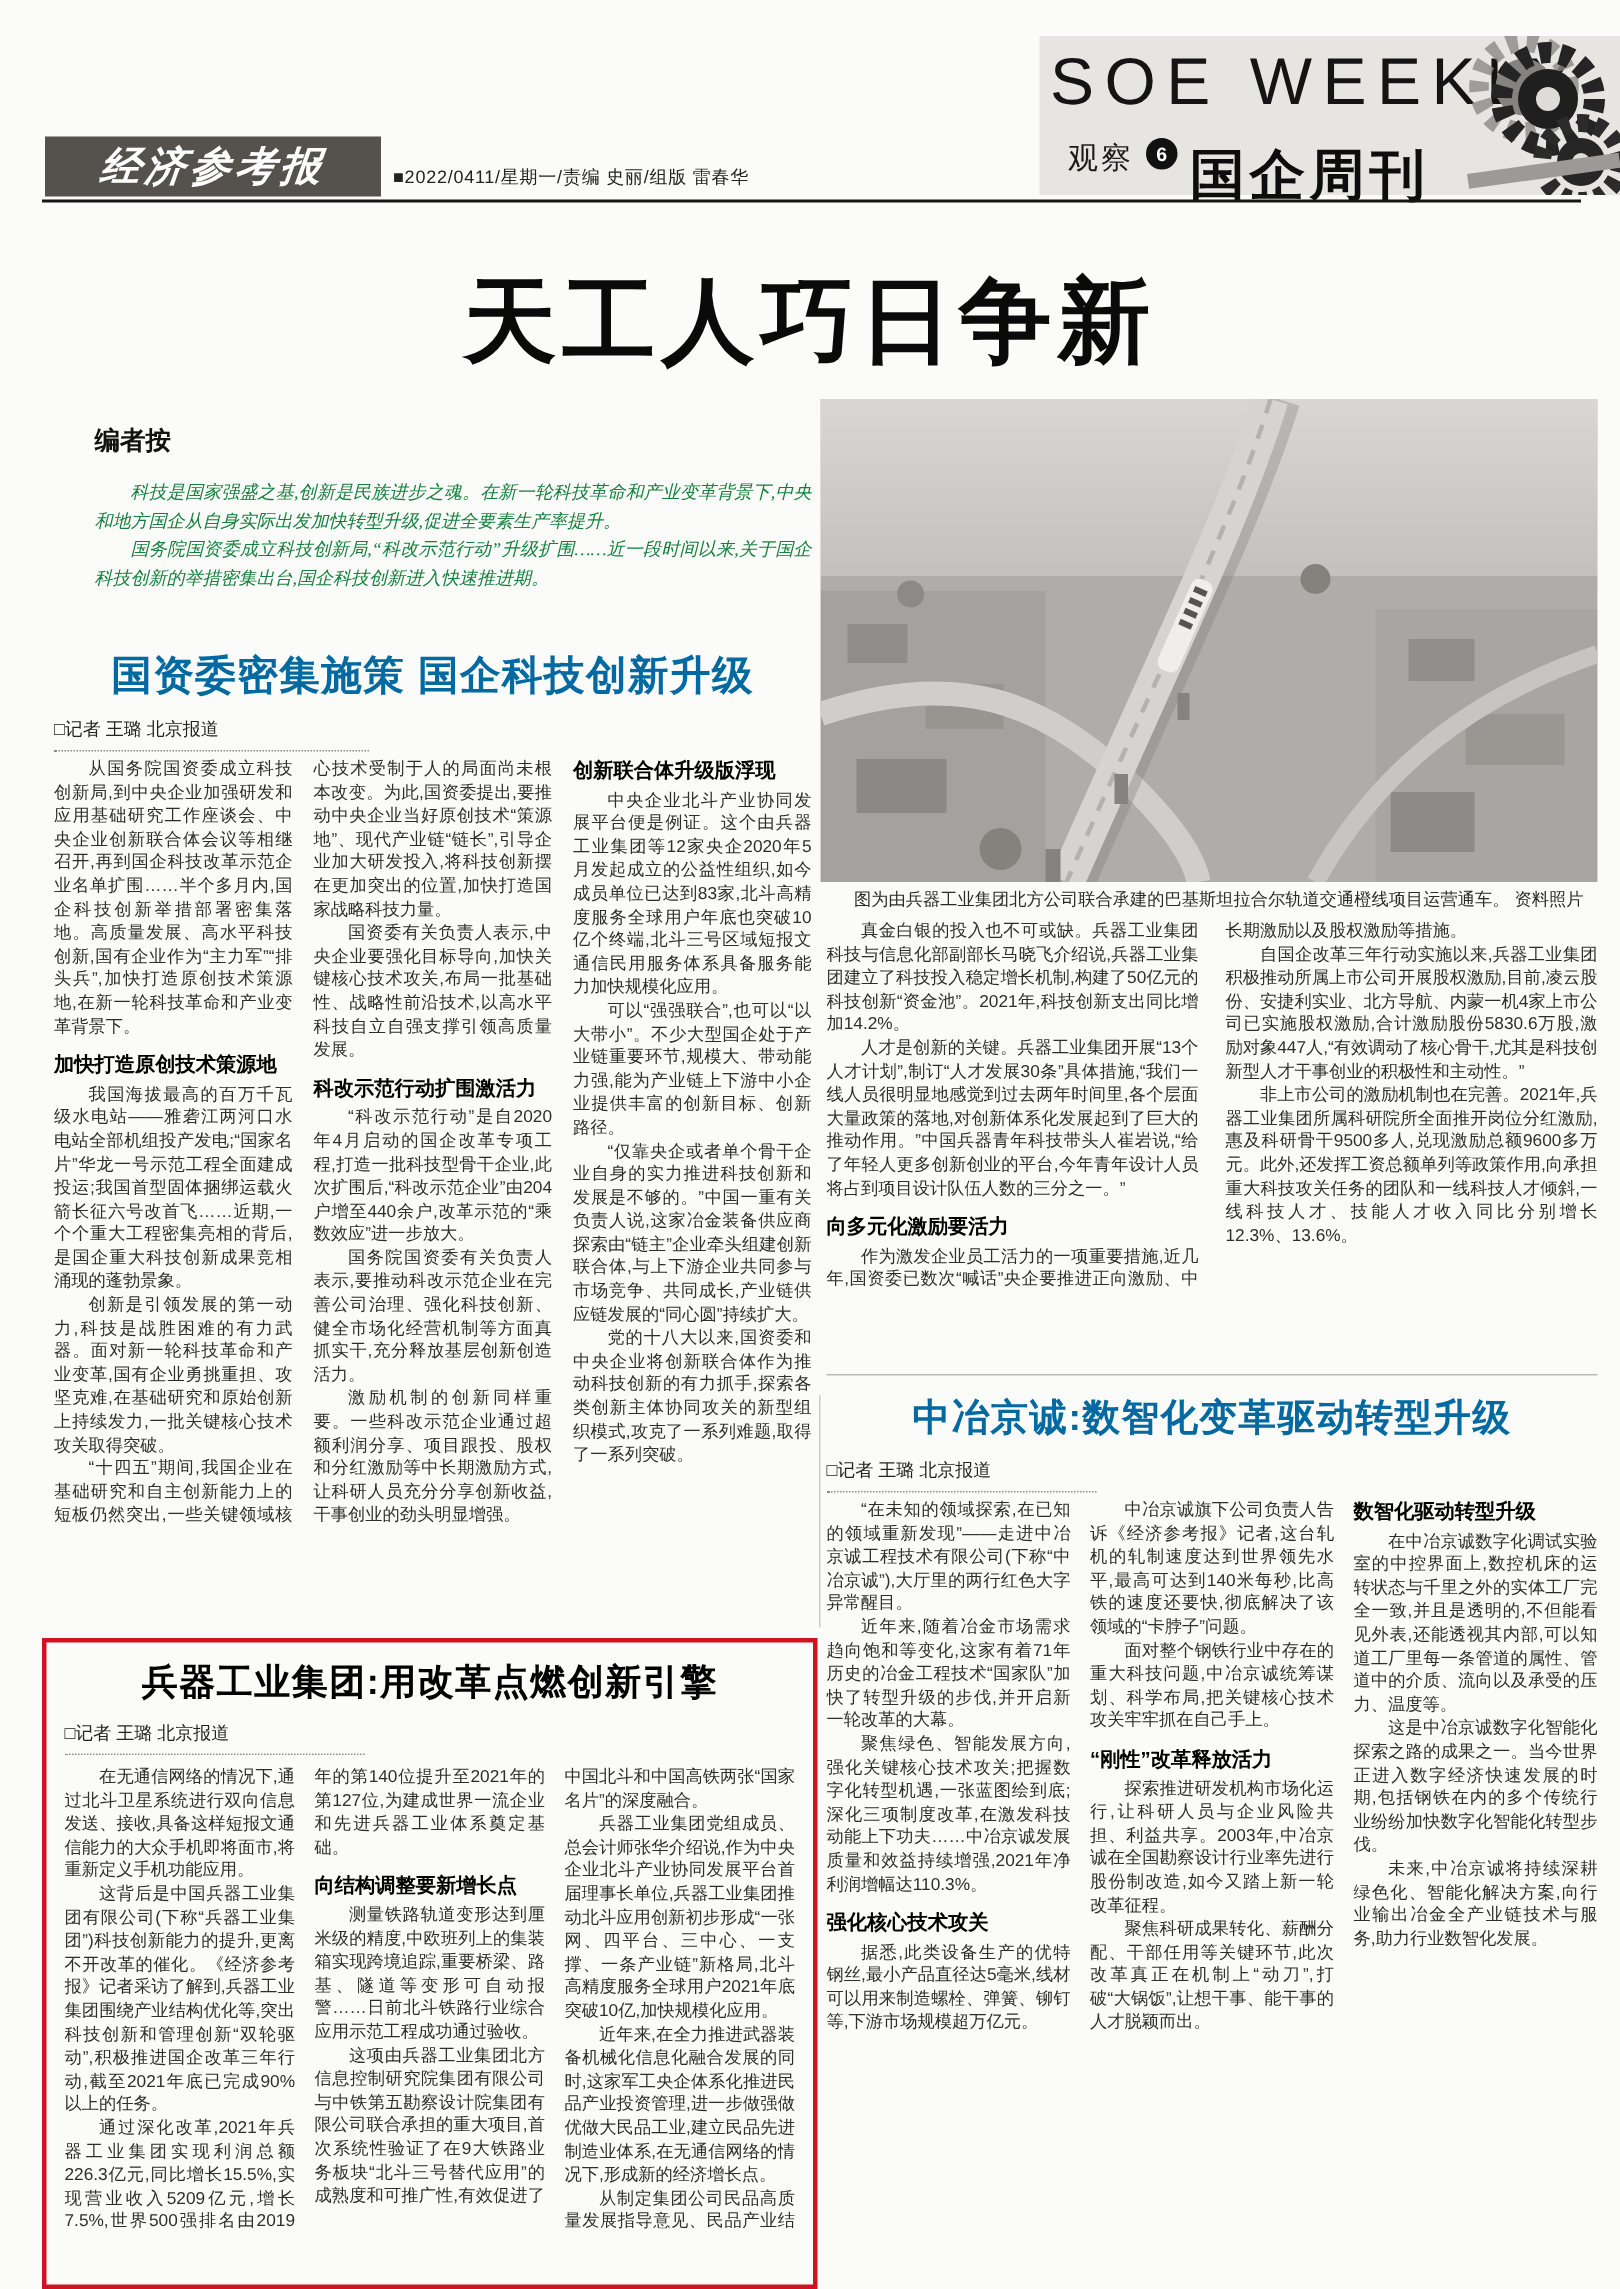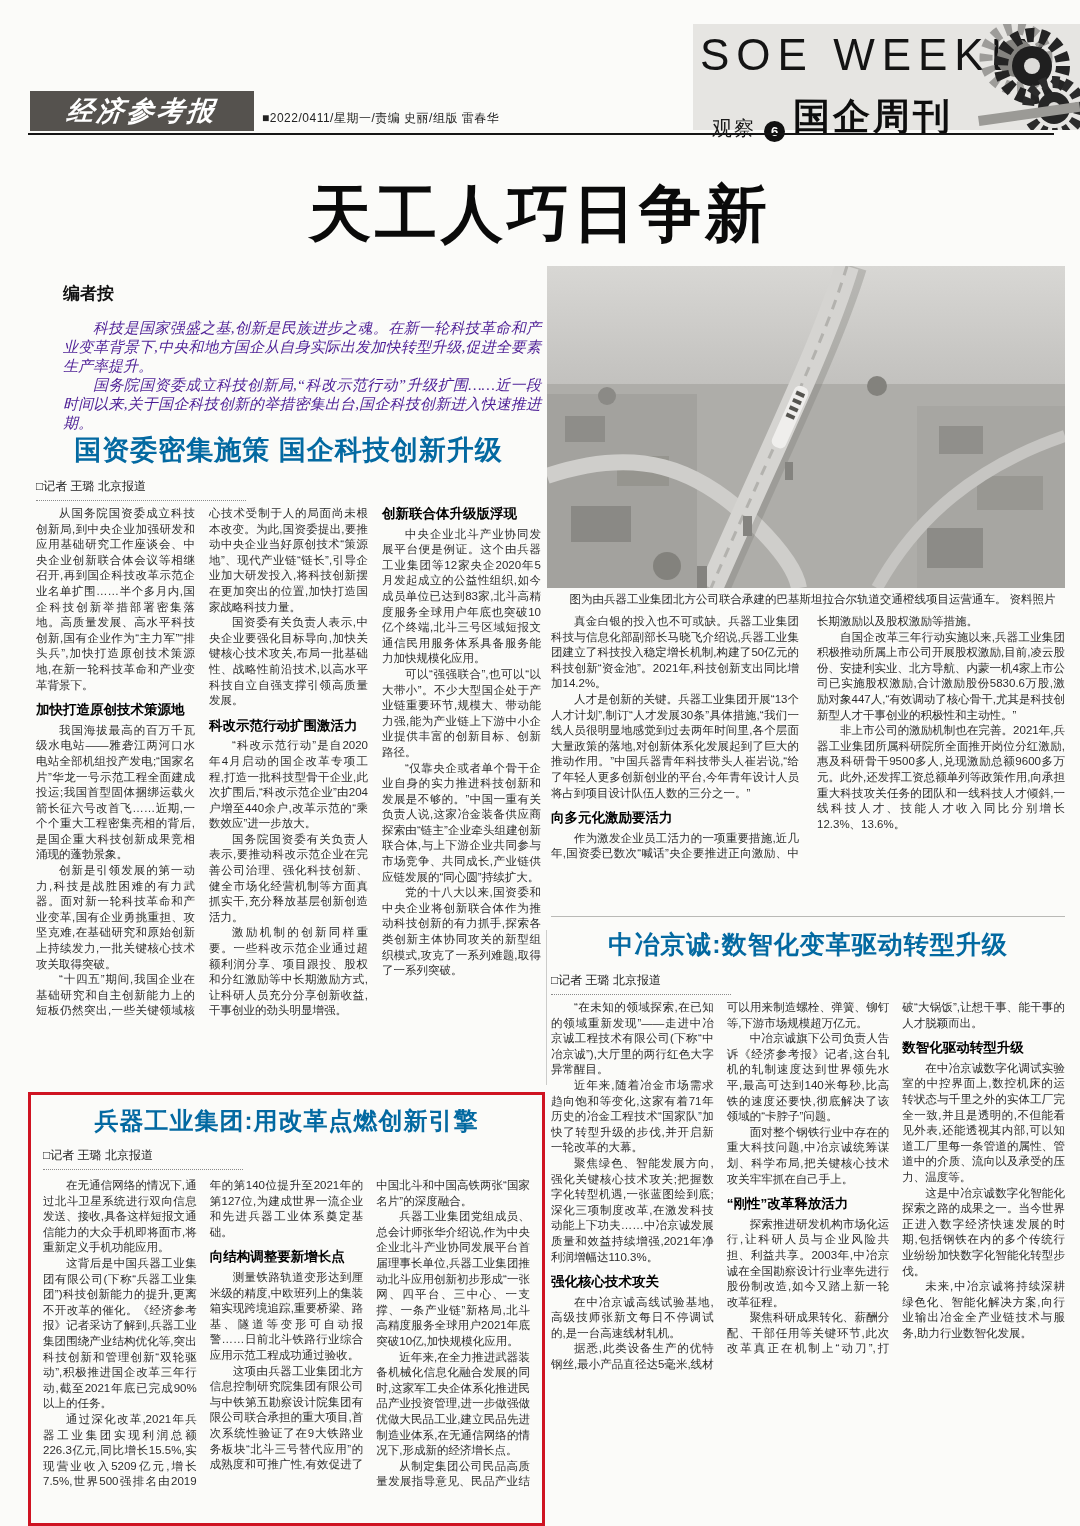--- a/index.html
+++ b/index.html
@@ -3,42 +3,42 @@
 <meta charset="utf-8">
 <style>
   html,body{margin:0;padding:0;background:#e8e8e8;}
   #page{position:relative;width:1080px;height:1526px;background:#fbfbf9;margin:0 auto;
         font-family:"Liberation Sans","DejaVu Sans",sans-serif;color:#222;overflow:hidden;}
 
   
   .gear-strip{position:absolute;left:693px;top:24px;width:387px;height:106px;background:#e6e5e2;}
   .soe-title{position:absolute;left:700px;top:30px;width:290px;font-size:44px;font-weight:300;
              letter-spacing:7px;color:#141414;white-space:nowrap;}
-  .observe-row{position:absolute;left:712px;top:92px;width:280px;display:flex;align-items:flex-end;gap:8px;}
+  .observe-row{position:absolute;left:712px;top:92px;width:280px;display:flex;align-items:flex-start;gap:8px;}
   .observe-label{font-size:20px;color:#1a1a1a;letter-spacing:2px;}
   .page-badge{display:inline-flex;width:21px;height:21px;border-radius:50%;background:#111;color:#fff;
               font-size:13px;font-weight:bold;align-items:center;justify-content:center;}
   .weekly-title{font-size:37px;font-weight:900;color:#0d0d0d;letter-spacing:3px;white-space:nowrap;}
   .gears{position:absolute;left:958px;top:24px;width:122px;height:106px;}
   .masthead-box{position:absolute;left:30px;top:91px;width:224px;height:40px;background:#55524e;
                 display:flex;align-items:center;justify-content:center;}
   .masthead-title{font-family:"Liberation Serif","DejaVu Serif",serif;font-style:italic;font-weight:bold;
                   color:#fff;font-size:27px;letter-spacing:3px;transform:skewX(-6deg);white-space:nowrap;}
   .dateline{position:absolute;left:262px;top:110px;font-size:12px;color:#222;letter-spacing:.5px;}
   .header-rule{position:absolute;left:28px;top:133px;width:1026px;height:2px;background:#161616;}
 
   
   .main-headline{position:absolute;left:28px;top:172px;width:1024px;text-align:center;font-size:62px;
                  font-weight:900;letter-spacing:4px;color:#0a0a0a;}
 
   
   .editorial{position:absolute;left:63px;top:282px;width:478px;}
   .editorial-label{font-size:17px;font-weight:900;color:#111;margin-bottom:14px;}
-  .editorial p{font-family:"Liberation Serif","DejaVu Serif",serif;font-style:italic;font-size:15px;
-               line-height:19px;margin:0;text-indent:2em;color:#4c1d95;text-align:justify;}
+  .editorial p{font-family:"Liberation Serif","DejaVu Serif",serif;font-style:italic;font-size:12px;
+               line-height:19px;margin:0;text-indent:2em;color:#15803d;text-align:justify;}
 
   
   .photo{position:absolute;left:547px;top:266px;width:518px;height:322px;background:#c7c6c3;overflow:hidden;}
   .photo-caption{position:absolute;left:560px;top:592px;width:505px;font-size:11.5px;color:#2a2a2a;
                  text-align:center;}
 
   
   .art-headline{position:absolute;text-align:center;font-weight:800;color:#0369a1;}
   .byline{font-size:12px;color:#222;border-bottom:1px dotted #8a8a8a;padding-bottom:5px;margin-bottom:8px;}
   .colbody{column-gap:14px;font-size:11.5px;line-height:15.6px;text-align:justify;color:#2d2d2d;}
@@ -55,21 +55,21 @@
   .sect-rule{position:absolute;left:551px;top:916px;width:514px;height:1px;background:#b9b9b6;}
   .vert-rule{position:absolute;left:546px;top:930px;width:1px;height:155px;background:#ccccca;}
 
   .a2-head{left:551px;top:928px;width:514px;font-size:25px;letter-spacing:1px;}
   .a2-bylinewrap{position:absolute;left:551px;top:972px;width:180px;}
   .a2-body{position:absolute;left:551px;top:1000px;width:514px;height:522px;column-count:3;column-gap:13px;overflow:hidden;}
 
   
   .redbox{position:absolute;left:28px;top:1092px;width:511px;height:428px;border:3px solid #cf1322;
           background:#fbfbf9;}
-  .a3-head{position:relative;margin-top:10px;text-align:center;font-size:24px;font-weight:800;color:#0369a1;
+  .a3-head{position:relative;margin-top:10px;text-align:center;font-size:24px;font-weight:800;color:#000000;
            letter-spacing:1px;}
   .a3-bylinewrap{position:relative;margin:10px 0 0 12px;width:200px;}
   .a3-body{position:relative;margin:0 12px;height:322px;column-count:3;column-gap:13px;overflow:hidden;}
 </style>
 </head>
 <body>
 
 <div id="page">
 
   <div class="gear-strip"></div>
@@ -182,21 +182,20 @@
 
   <div class="art-headline a2-head">中冶京诚:数智化变革驱动转型升级</div>
   <div class="a2-bylinewrap">
       <div class="byline">□记者 王璐 北京报道</div>
     </div>
   <div class="a2-body colbody">
       <p>“在未知的领域探索,在已知的领域重新发现”——走进中冶京诚工程技术有限公司(下称“中冶京诚”),大厅里的两行红色大字异常醒目。</p>
       <p>近年来,随着冶金市场需求趋向饱和等变化,这家有着71年历史的冶金工程技术“国家队”加快了转型升级的步伐,并开启新一轮改革的大幕。</p>
       <p>聚焦绿色、智能发展方向,强化关键核心技术攻关;把握数字化转型机遇,一张蓝图绘到底;深化三项制度改革,在激发科技动能上下功夫……中冶京诚发展质量和效益持续增强,2021年净利润增幅达110.3%。</p>
       <h4>强化核心技术攻关</h4>
-      <p>在中冶京诚高线试验基地,高级技师张新文每日不停调试的,是一台高速线材轧机。</p>
       <p>据悉,此类设备生产的优特钢丝,最小产品直径达5毫米,线材可以用来制造螺栓、弹簧、铆钉等,下游市场规模超万亿元。</p>
       <p>中冶京诚旗下公司负责人告诉《经济参考报》记者,这台轧机的轧制速度达到世界领先水平,最高可达到140米每秒,比高铁的速度还要快,彻底解决了该领域的“卡脖子”问题。</p>
       <p>面对整个钢铁行业中存在的重大科技问题,中冶京诚统筹谋划、科学布局,把关键核心技术攻关牢牢抓在自己手上。</p>
       <h4>“刚性”改革释放活力</h4>
       <p>探索推进研发机构市场化运行,让科研人员与企业风险共担、利益共享。2003年,中冶京诚在全国勘察设计行业率先进行股份制改造,如今又踏上新一轮改革征程。</p>
       <p>聚焦科研成果转化、薪酬分配、干部任用等关键环节,此次改革真正在机制上“动刀”,打破“大锅饭”,让想干事、能干事的人才脱颖而出。</p>
       <h4>数智化驱动转型升级</h4>
       <p>在中冶京诚数字化调试实验室的中控界面上,数控机床的运转状态与千里之外的实体工厂完全一致,并且是透明的,不但能看见外表,还能透视其内部,可以知道工厂里每一条管道的属性、管道中的介质、流向以及承受的压力、温度等。</p>
       <p>这是中冶京诚数字化智能化探索之路的成果之一。当今世界正进入数字经济快速发展的时期,包括钢铁在内的多个传统行业纷纷加快数字化智能化转型步伐。</p>
       <p>未来,中冶京诚将持续深耕绿色化、智能化解决方案,向行业输出冶金全产业链技术与服务,助力行业数智化发展。</p>

